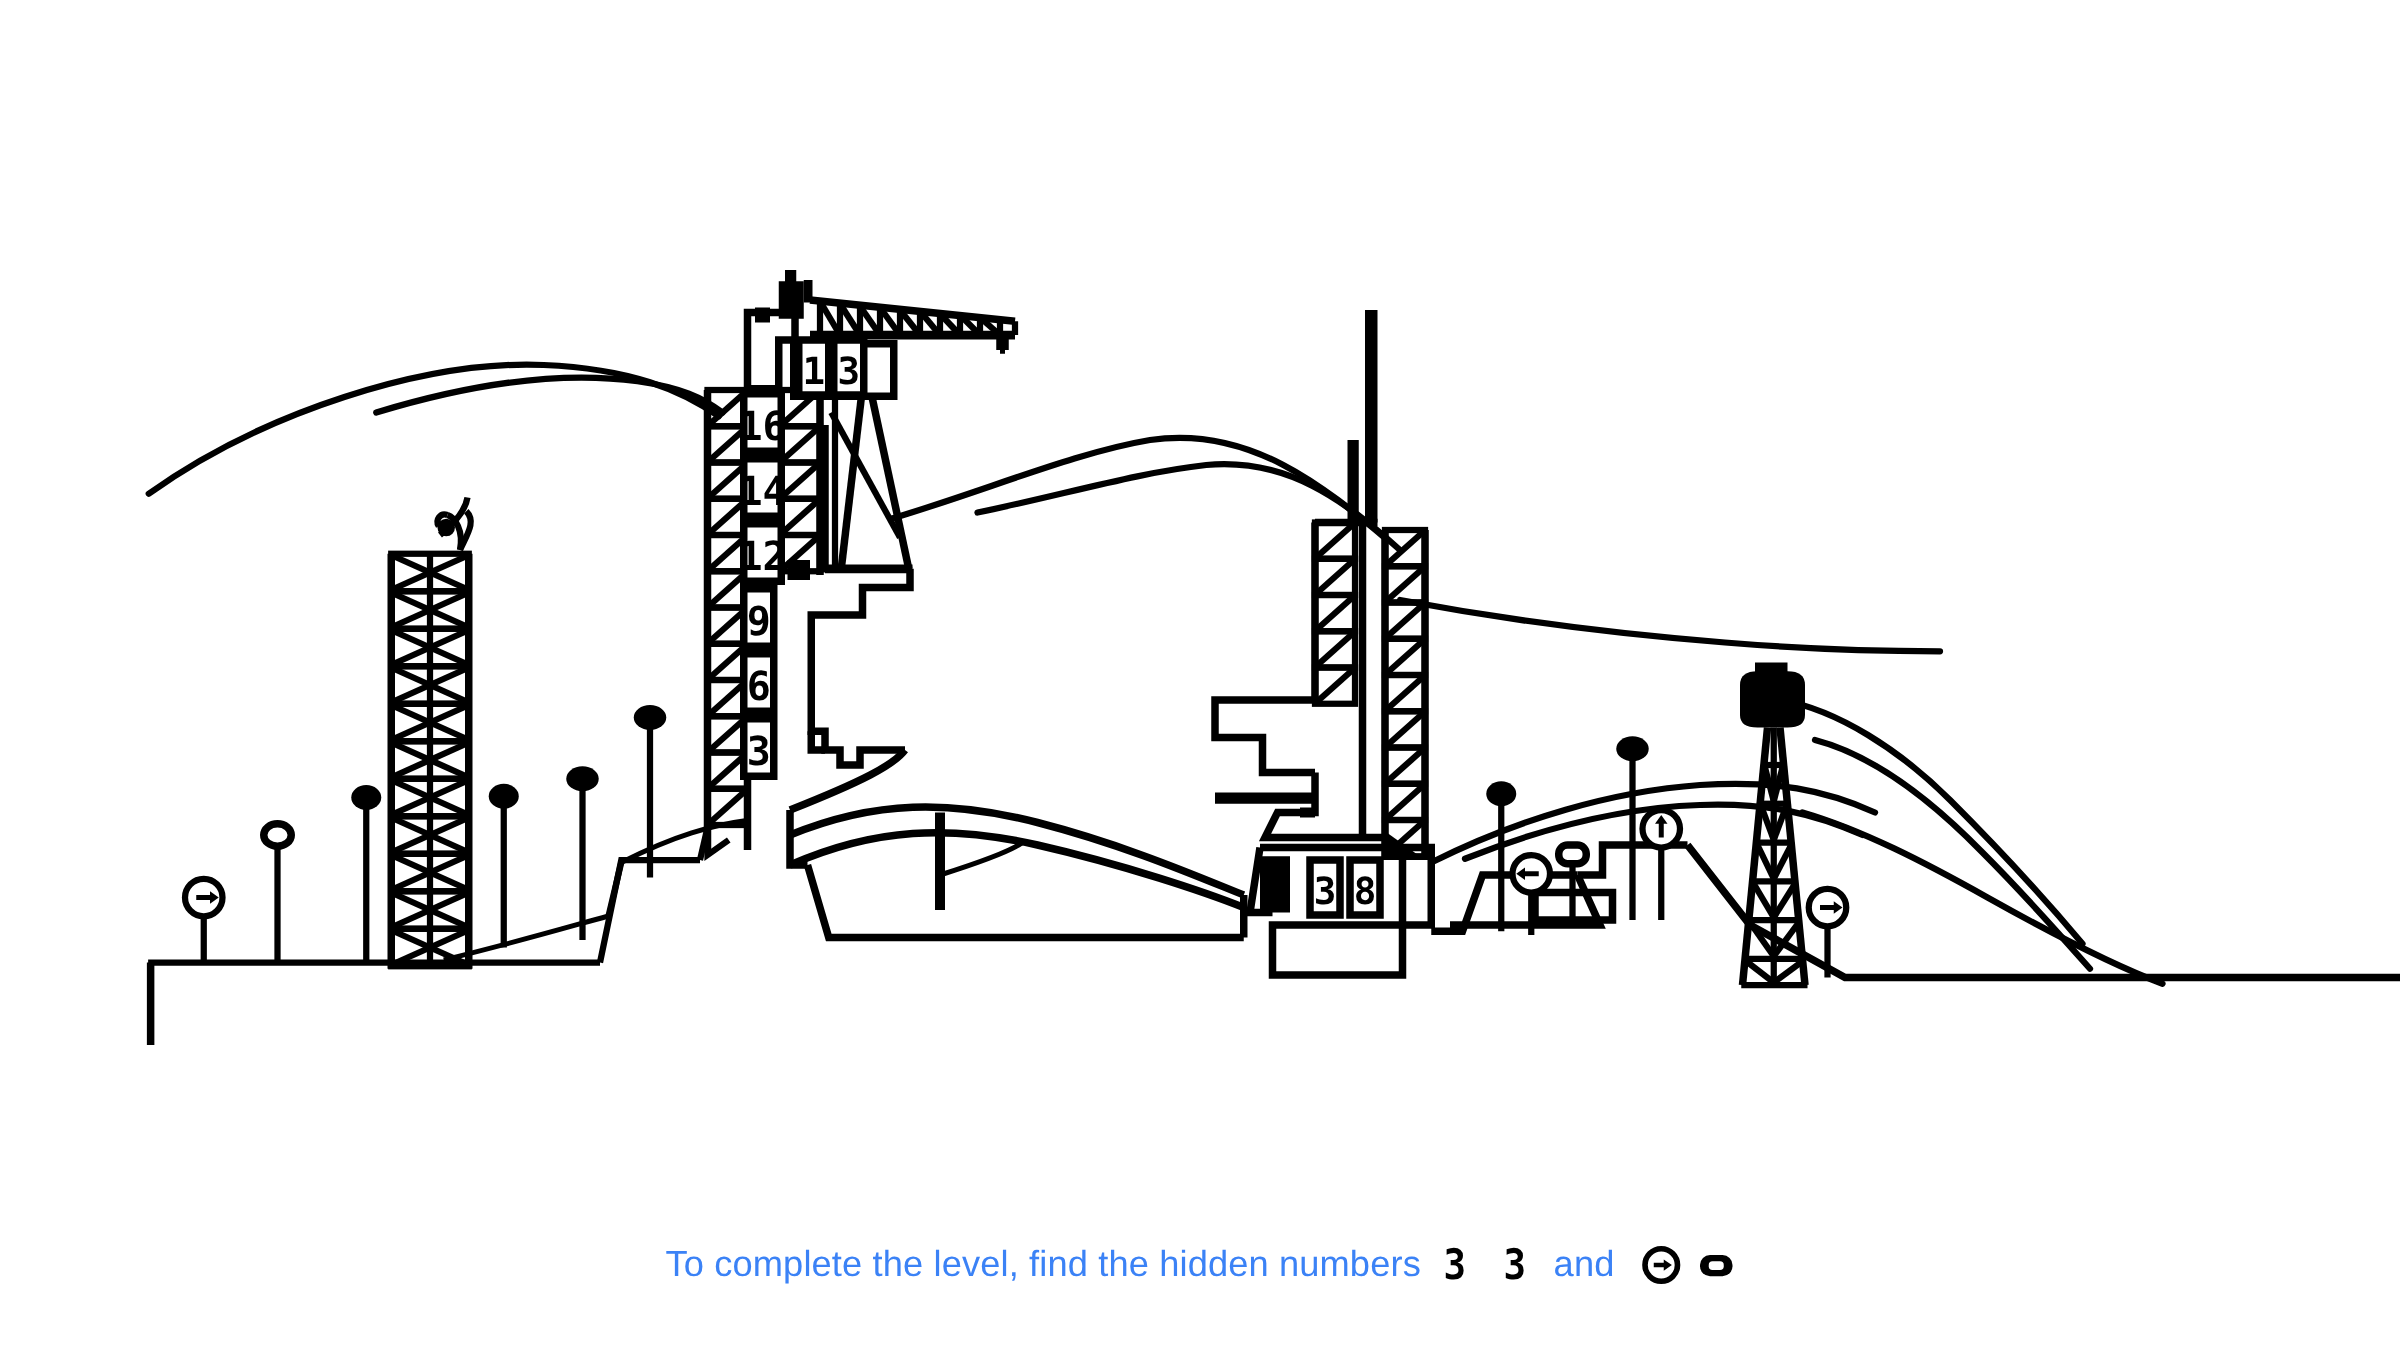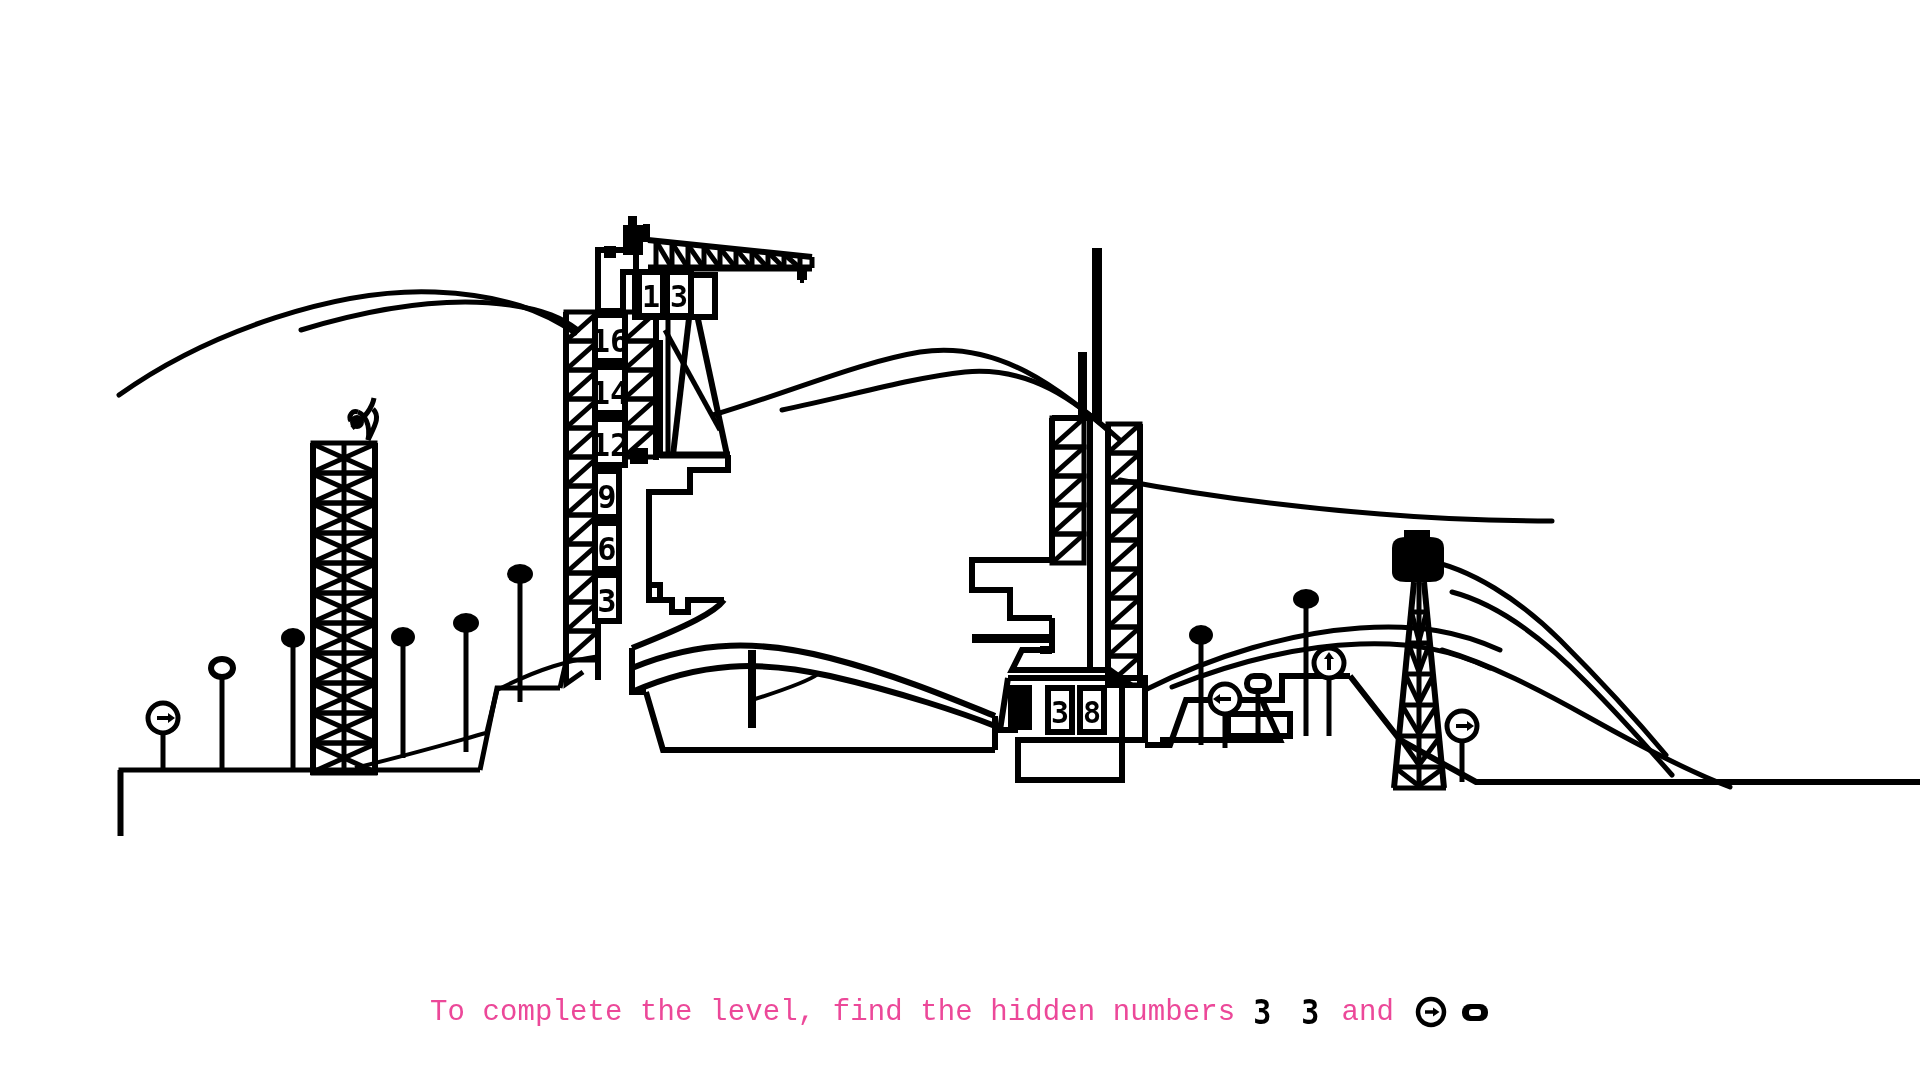--- a/index.html
+++ b/index.html
@@ -33,24 +33,24 @@
     top: 982px;
     width: 1920px;
     height: 60px;
     display: flex;
     align-items: center;
     justify-content: center;
     gap: 0px;
     pointer-events: none;
   }
   .caption-text {
-    font-family: Liberation Mono, monospace;
+    font-family: Liberation Sans, sans-serif;
     font-size: 29px;
     font-weight: 400;
-    color: #ec4899;
+    color: #3b82f6;
     letter-spacing: 0.1px;
     white-space: pre;
   }
   .caption-nums {
     font-family: "DejaVu Sans Mono", monospace;
     font-size: 30px;
     font-weight: 700;
     color: #000000;
     letter-spacing: 6px;
     margin: 0 16px 0 18px;

